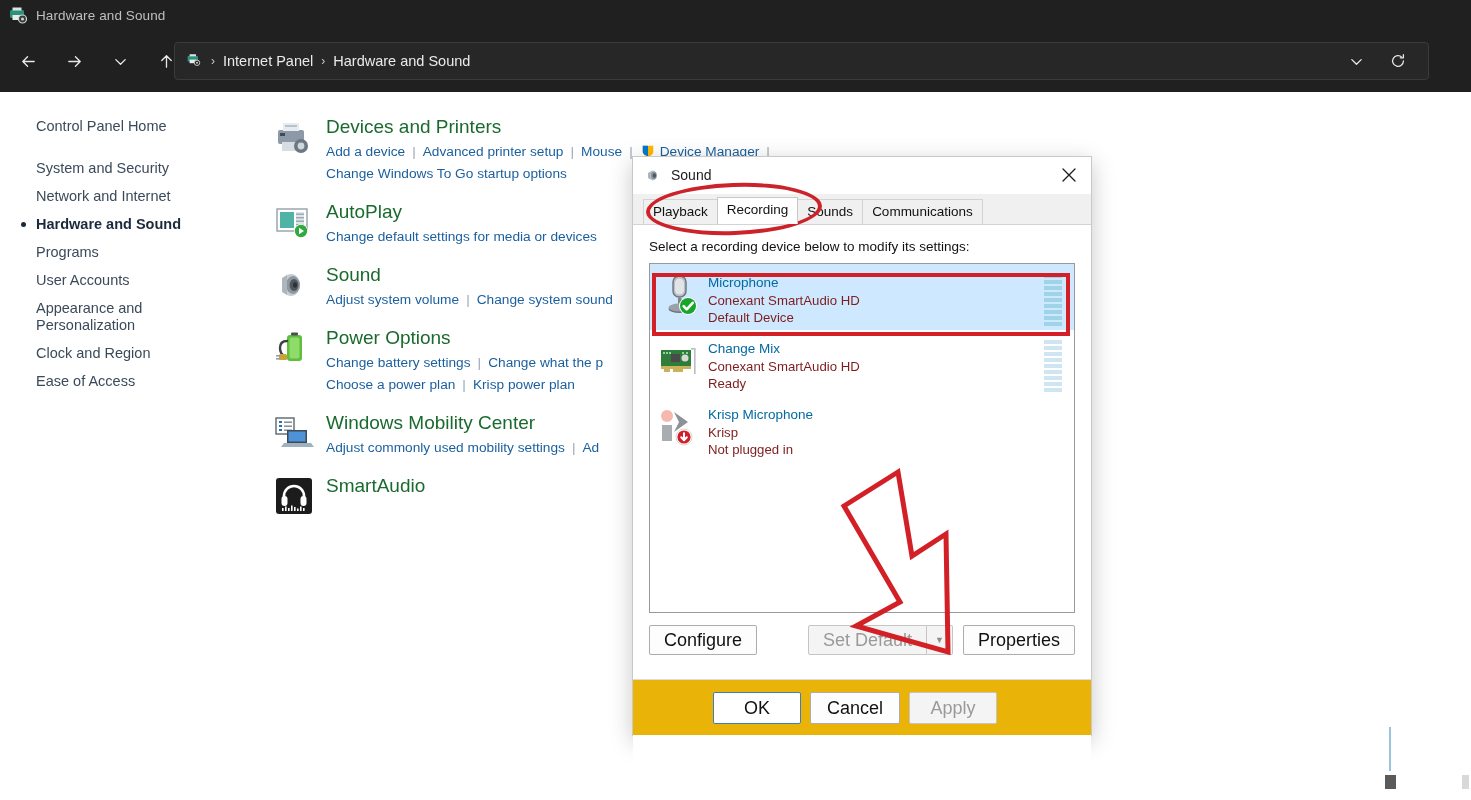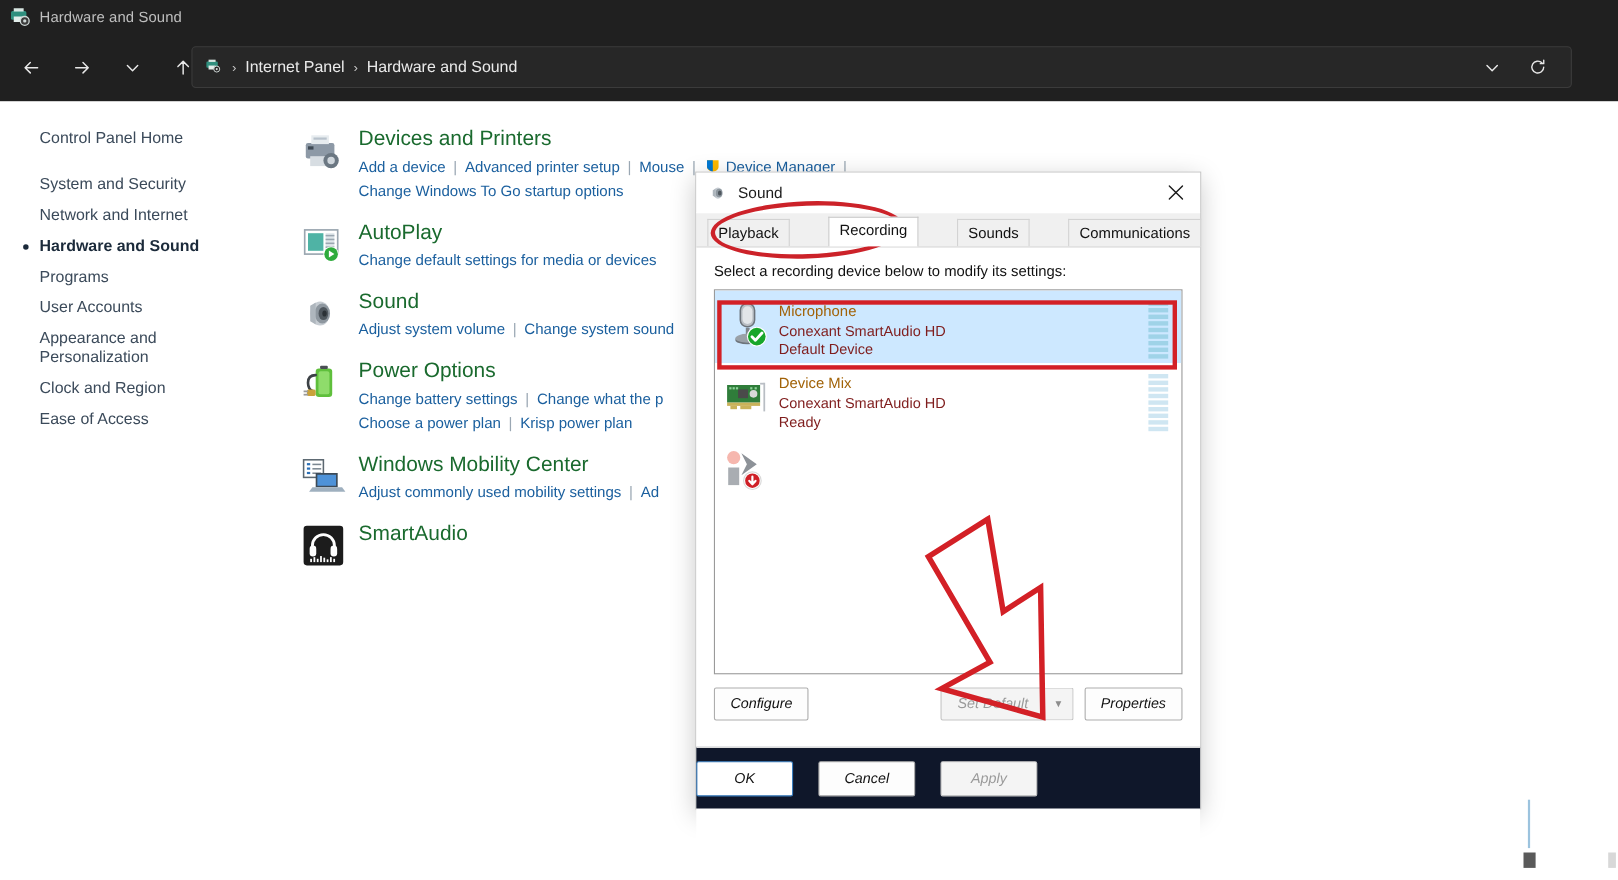--- a/index.html
+++ b/index.html
@@ -78,21 +78,21 @@
     padding-left:12px; border-bottom:1px solid #ffffff;
   }
   .dlg-ico { width:17px; height:17px; margin-right:9px; position:relative; flex:none;}
   .dlg-title-text { font-size:14px; color:#1b1b1b; }
   .dlg-close {
     margin-left:auto; width:45px; height:37px; display:flex;
     align-items:center; justify-content:center; color:#202020; font-size:17px;
   }
   .tabstrip {
     height:30px; background:#f0f0f0; display:flex; align-items:flex-end;
-    padding-left:10px; position:relative;justify-content:space-between;
+    padding-left:10px; position:relative;
   }
   .tab {
     font-size:13.5px; color:#111; padding:4px 9px 5px 9px; height:25px;
     border:1px solid #d3d3d3; border-bottom:none; background:#f0f0f0;
     margin-right:-1px; line-height:15px;
   }
   .tab.active { background:#ffffff; border-color:#c8c8c8; height:27px; z-index:2; }
   .dlg-body {
     position:absolute; left:0; top:67px; width:458px; height:616px;
     background:#ffffff; border-top:1px solid #d3d3d3; padding:14px 16px 0 16px;
@@ -100,45 +100,45 @@
   .dlg-hint { font-size:13.5px; color:#111; margin-bottom:9px; }
   .devlist {
     border:1px solid #9a9a9a; height:350px; background:#fff; position:relative; overflow:hidden;
   }
   .dev {
     display:flex; align-items:flex-start; padding:8px 6px 6px 8px; position:relative; height:66px;
   }
   .dev.selected { background:#cde8ff; }
   .dev-ico { width:46px; height:48px; position:relative; flex:none; margin-right:4px;}
   .dev-txt { padding-top:2px; }
-  .dev-name { font-size:13.5px; color:#a16207; line-height:18px; }
+  .dev-name { font-size:13.5px; color:#0369a1; line-height:18px; }
   .dev-sub  { font-size:13.2px; color:#7f1d1d; line-height:17px; }
   .meter { position:absolute; right:12px; top:10px; width:18px; display:flex; flex-direction:column; gap:2px;}
   .meter span { display:block; height:4px; background:#cfe6f2; }
   .meter.on span { background:#9fd3e8; }
 
   .dlg-btnrow { display:flex; align-items:center; margin-top:12px; }
   .btn {
-    border:1px solid #adadad; background:#fdfdfd; font-size:13px; color:#111;
-    padding:6px 14px; border-radius:2px; line-height:16px; min-width:72px; text-align:center;font-style:italic;
+    border:1px solid #adadad; background:#fdfdfd; font-size:18px; color:#111;
+    padding:6px 14px; border-radius:2px; line-height:16px; min-width:72px; text-align:center;
   }
   .btn.disabled { color:#9a9a9a; border-color:#c5c5c5; background:#f4f4f4; }
   .split { display:flex; margin-left:auto; }
   .split .btn { border-radius:2px 0 0 2px; }
   .split .caret {
     border:1px solid #c5c5c5; border-left:none; background:#f4f4f4; width:26px;
     display:flex; align-items:center; justify-content:center; color:#8d8d8d; font-size:9px;
     border-radius:0 2px 2px 0;
   }
   .btn.props { margin-left:10px; }
 
   .dlg-footer {
     position:absolute; left:0; bottom:0; width:458px; height:56px;
-    background:#0f172a; border-top:1px solid #dcdcdc;
-    display:flex; align-items:center; justify-content:flex-start; padding-right:14px; gap:23px;
+    background:#eab308; border-top:1px solid #dcdcdc;
+    display:flex; align-items:center; justify-content:center; padding-right:14px; gap:9px;
   }
   .btn.wide { min-width:88px; padding:7px 16px; }
   .btn.default { border:1px solid #3a7ebf; background:#ffffff; }
 
   
   .anno { position:absolute; pointer-events:none; }
   .anno-ellipse {
     left:646px; top:183px; width:176px; height:52px;
     border:4px solid #cc2229; border-radius:50%;
     transform: rotate(-2deg);
@@ -479,21 +479,21 @@
                   <rect x="8" y="14" width="2" height="2"></rect>
                 <rect x="11" y="14" width="2" height="2"></rect>
                   <rect x="24" y="14" width="2" height="2"></rect>
                 <rect x="28" y="14" width="2" height="2"></rect>
               </g>
               <rect x="36" y="10" width="1.6" height="26" fill="#b9bec4"></rect>
               <rect x="33" y="10" width="4" height="1.6" fill="#b9bec4"></rect>
             </svg>
           </span>
           <div class="dev-txt">
-            <div class="dev-name">Device Mix</div>
+            <div class="dev-name">Change Mix</div>
             <div class="dev-sub">Conexant SmartAudio HD</div>
             <div class="dev-sub">Ready</div>
           </div>
           <span class="meter">
             <span></span>
               <span></span>
               <span></span>
               <span></span>
               <span></span>
               <span></span>
@@ -507,20 +507,25 @@
           <span class="dev-ico">
             <svg width="46" height="48" viewBox="0 0 46 48">
               <circle cx="9" cy="12" r="6" fill="#f6b7ae"></circle>
               <rect x="4" y="21" width="10" height="16" fill="#a9adb2"></rect>
               <path d="M16 8l14 10-14 10 5-10z" fill="#8d9298"></path>
               <circle cx="26" cy="33" r="8" fill="#ffffff" stroke="#d8d8d8" stroke-width="1"></circle>
               <circle cx="26" cy="33" r="6.6" fill="#cf2027"></circle>
               <path d="M26 29.3v6M26 36.2l-2.8-3M26 36.2l2.8-3" stroke="#ffffff" stroke-width="2" fill="none" stroke-linecap="round" stroke-linejoin="round"></path>
             </svg>
           </span>
+          <div class="dev-txt">
+            <div class="dev-name">Krisp Microphone</div>
+            <div class="dev-sub">Krisp</div>
+            <div class="dev-sub">Not plugged in</div>
+          </div>
         </div>
 
       </div>
 
       <div class="dlg-btnrow">
         <div class="btn">Configure</div>
         <div class="split">
           <div class="btn disabled">Set Default</div>
           <div class="caret">▼</div>
         </div>

